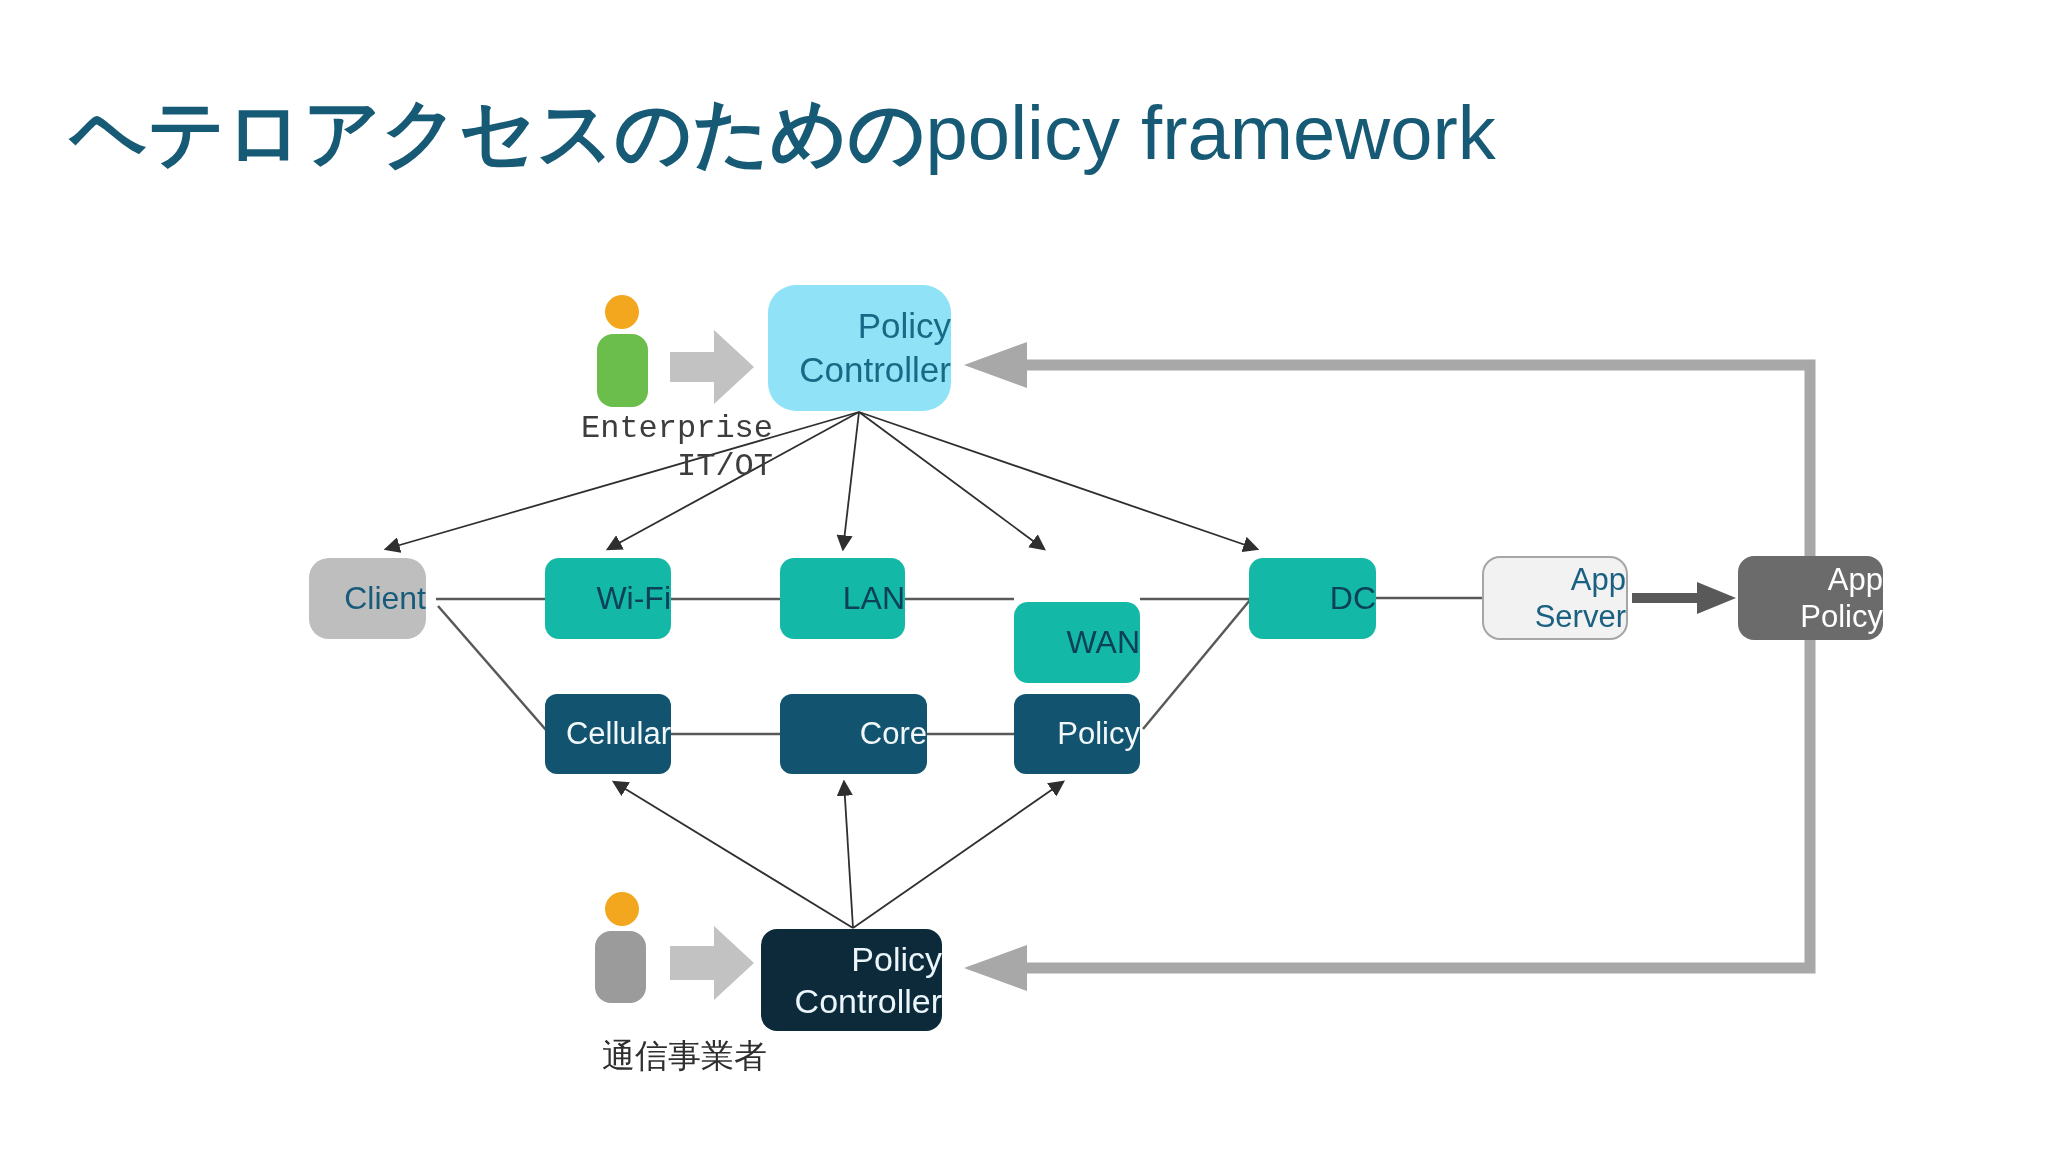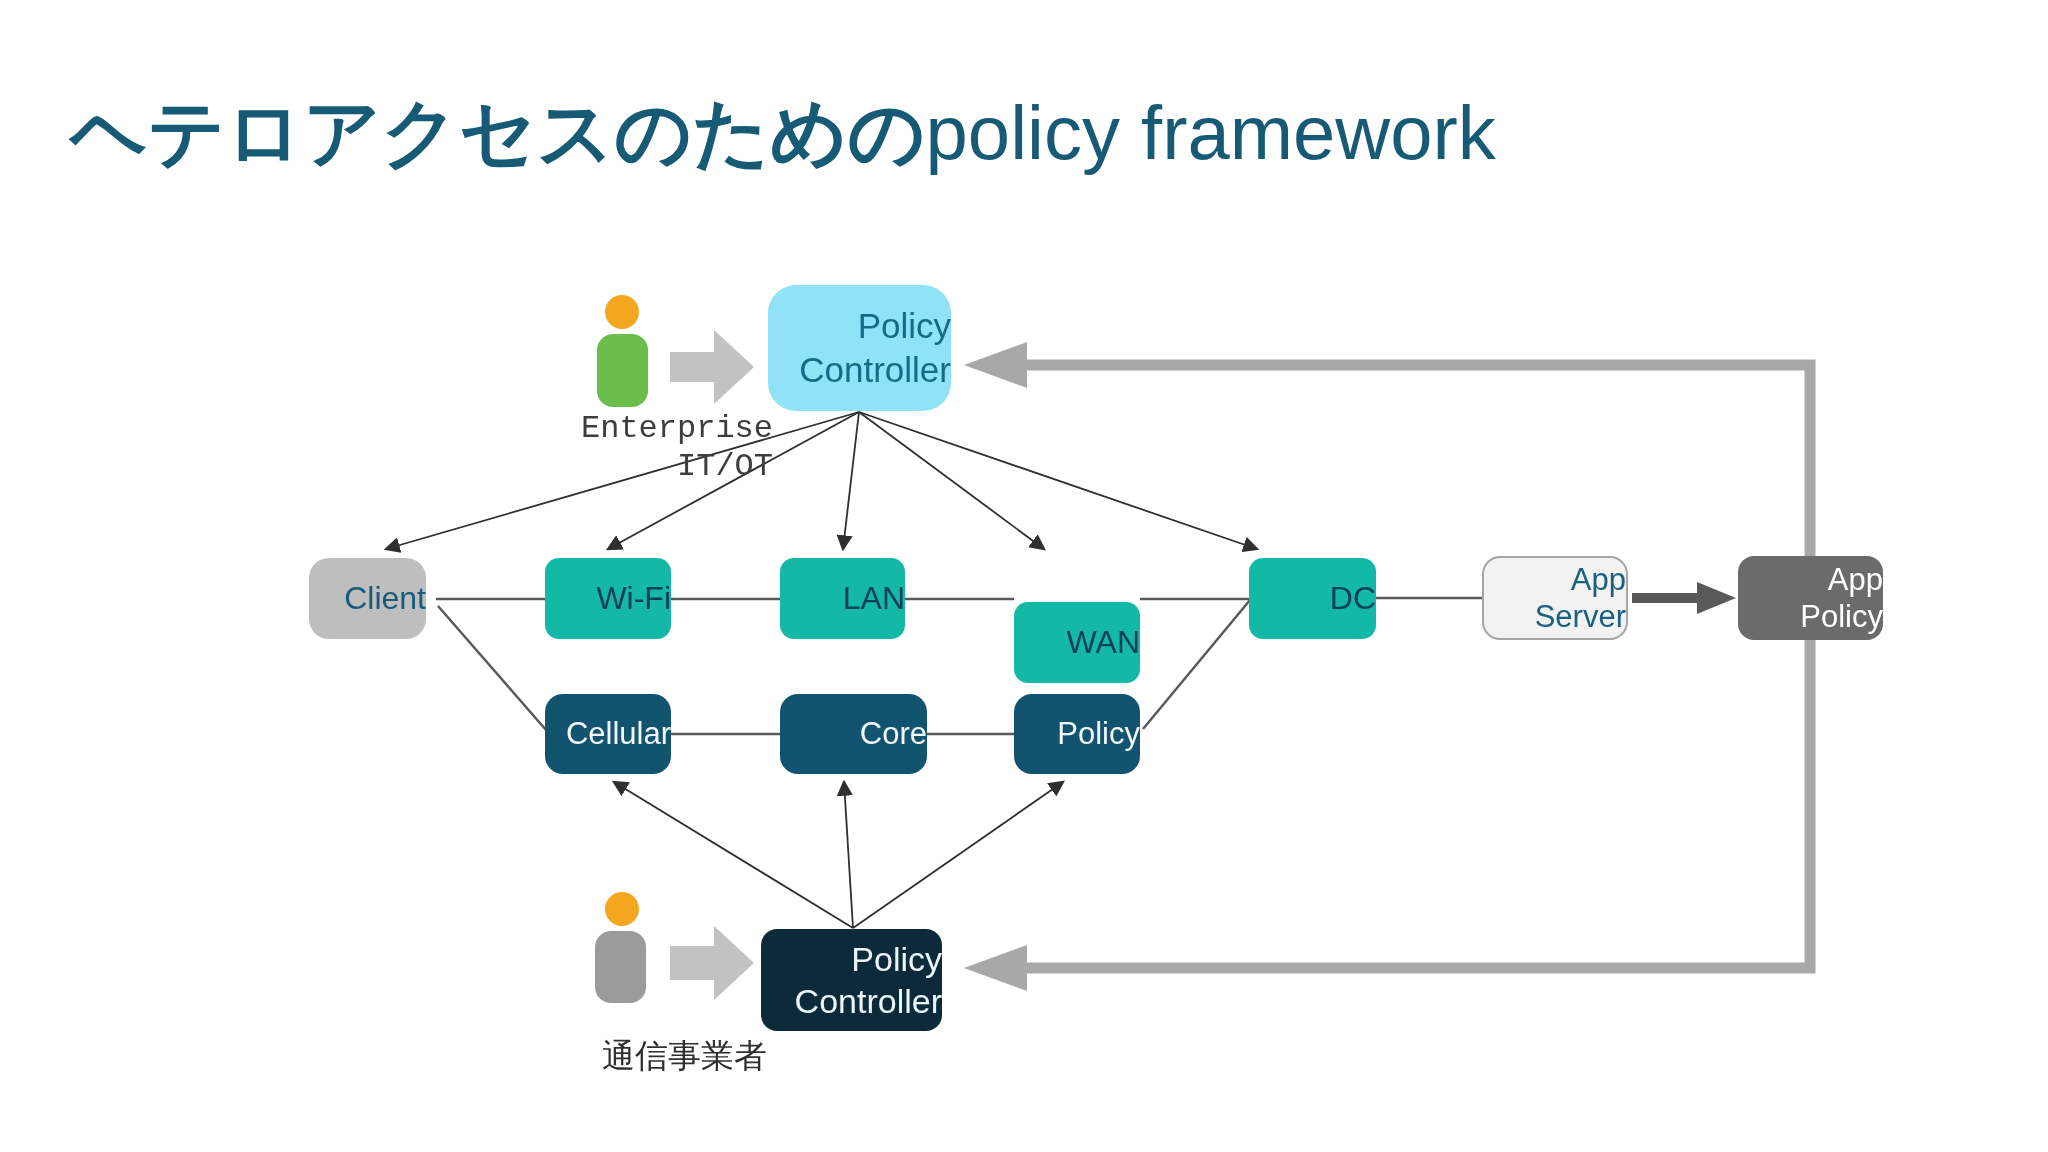--- a/index.html
+++ b/index.html
@@ -31,21 +31,21 @@
     background:#BEBEBE;color:#175B7B;font-size:32px;}
   .cyan{background:#14b8a6;color:#0D4059;font-size:32px;border-radius:14px;}
   .wifi{left:545px;top:558px;width:126px;height:81px;}
   .lan{left:780px;top:558px;width:125px;height:81px;}
   .wan{left:1014px;top:558px;width:126px;height:81px;margin-top:44px;}
   .dc{left:1249px;top:558px;width:127px;height:81px;}
   .app-server{left:1482px;top:556px;width:146px;height:84px;border-radius:18px;
     background:#F2F2F2;border:2px solid #A6A6A6;color:#1A6080;font-size:31px;line-height:37px;}
   .app-policy{left:1738px;top:556px;width:145px;height:84px;border-radius:16px;
     background:#6B6B6B;color:#FFFFFF;font-size:31px;line-height:37px;}
-  .dark{background:#125470;color:#F2F8FA;font-size:31px;border-radius:18px;}
+  .dark{background:#125470;color:#F2F8FA;font-size:31px;border-radius:12px;}
   .cellular{left:545px;top:694px;width:126px;height:80px;}
   .core{left:780px;top:694px;width:147px;height:80px;}
   .peering{left:1014px;top:694px;width:126px;height:80px;}
   .pc-bottom{left:761px;top:929px;width:181px;height:102px;border-radius:16px;
     background:#0C2A3A;color:#EAF6FB;font-size:34px;line-height:42px;}
 
   
   .actor-label{
     position:absolute;text-align:right;color:#3D3D3D;font-size:32px;line-height:38px;font-family:Liberation Mono, monospace;
   }

